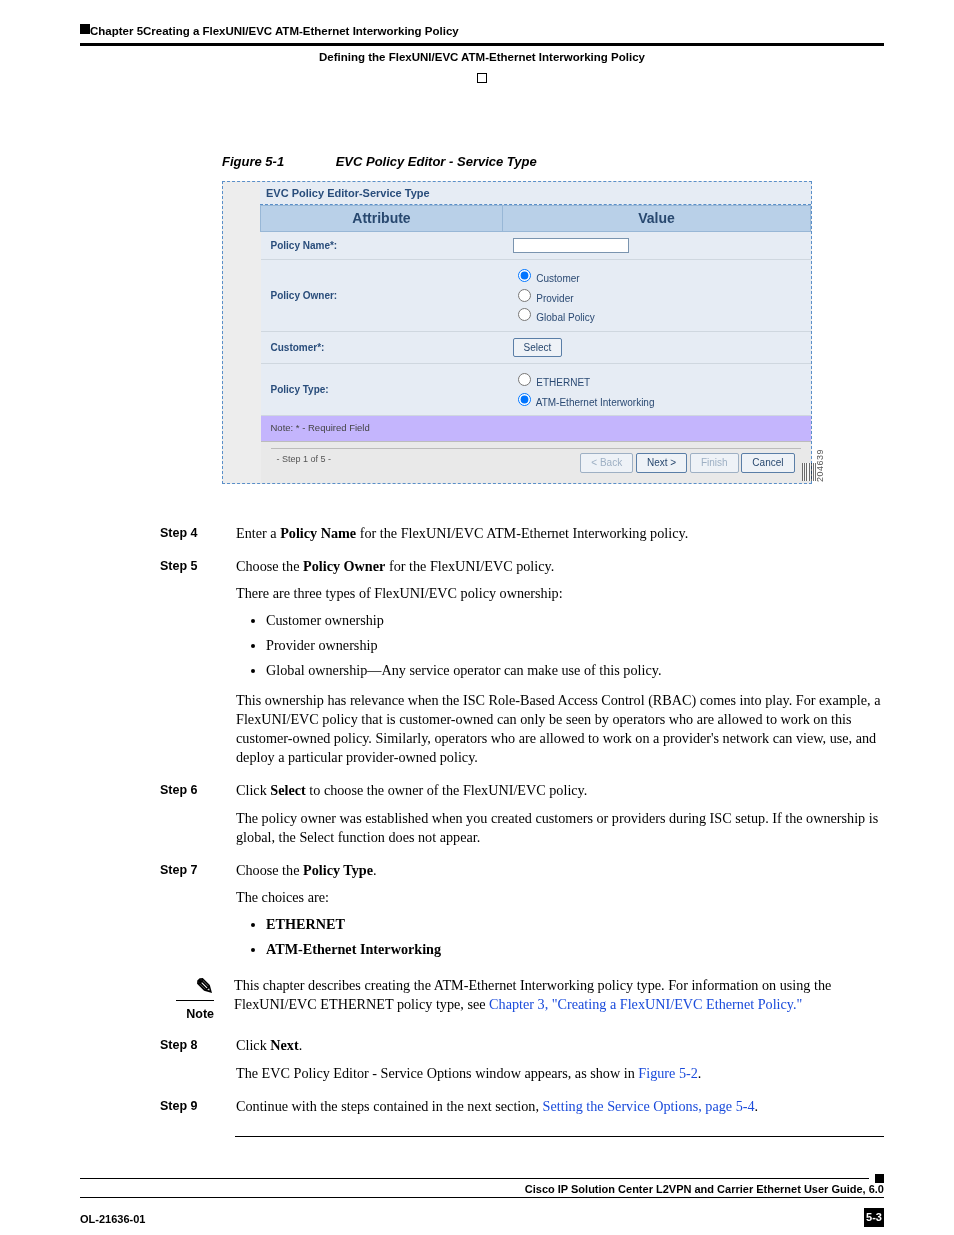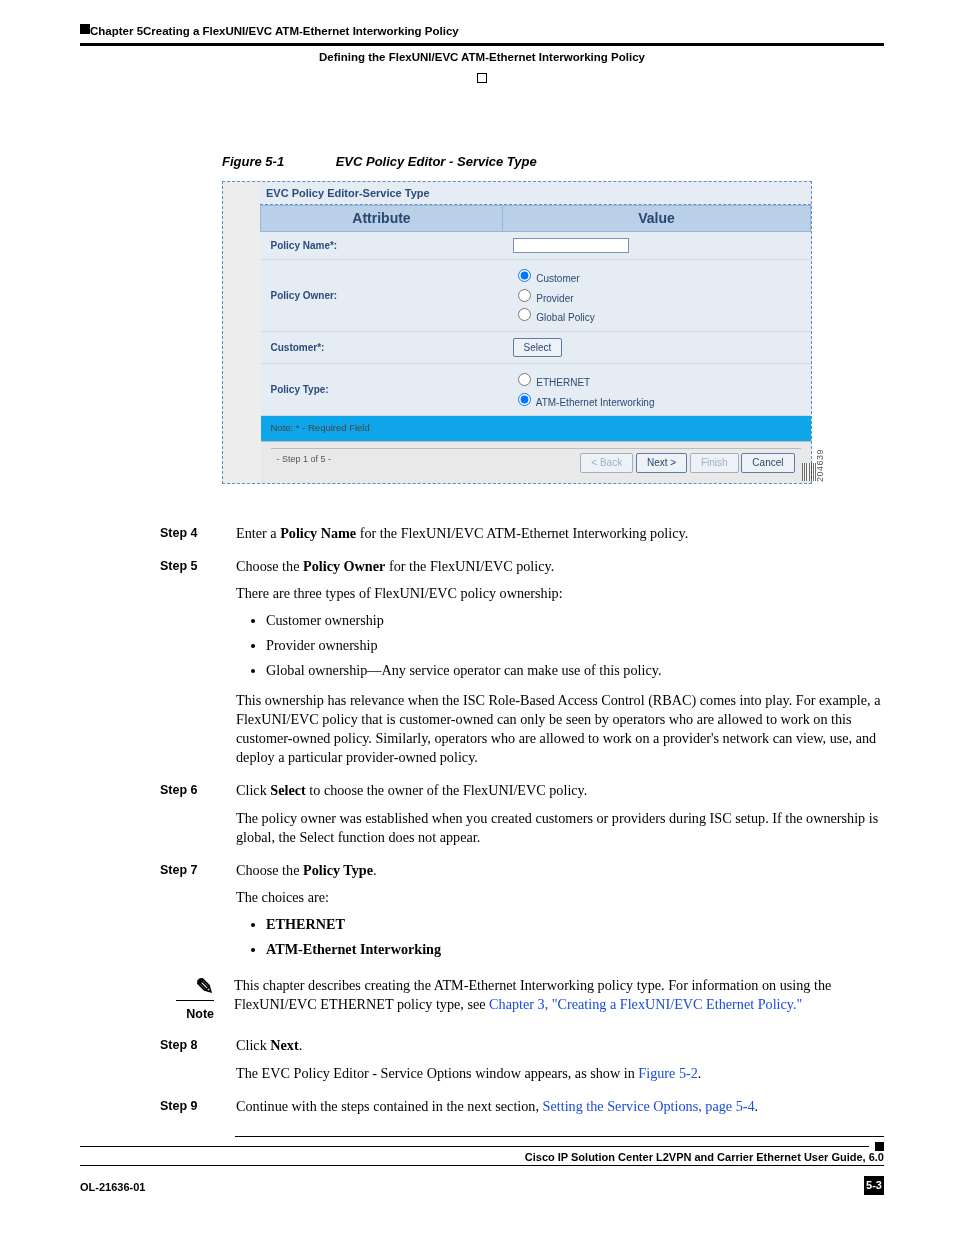--- a/index.html
+++ b/index.html
@@ -132,21 +132,21 @@
   .screenshot .sbtn {
     display:inline-block;
     border: 1px solid #5a7ea7;
     background: #eef2f7;
     color: #28486f;
     padding: 2px 10px;
     font-size: 10px;
     border-radius: 2px;
   }
   .screenshot .sbtn.disabled { color:#9eb0c4; border-color:#9eb0c4;}
-  .screenshot .note-row td { background:#0ea5e9; font-size:9.5px; color:#444; font-weight:normal;}
+  .screenshot .note-row td { background:#c4b5fd; font-size:9.5px; color:#444; font-weight:normal;}
   .screenshot .footer-row td { background:#e9e9e9; border-top: 1px solid #bcbcbc;}
   .screenshot .btnbar { text-align: right; padding: 4px 6px; background:#e9e9e9; border-top:1px solid #bbb;}
   .screenshot .stepinfo { float:left; color:#555; font-size:9px;}
   .side-id {
     position: absolute;
     right: -14px;
     bottom: 2px;
     font-family: Arial, Helvetica, sans-serif;
     font-size: 9px;
     color: #555;
@@ -228,21 +228,21 @@
 
   .section-rule {
     border: none;
     border-top: 1px solid #000;
     margin: 12px 0 0 155px;
   }
 
   
   .footer {
     position: absolute;
-    bottom: 40px;
+    bottom: 8px;
     left: 80px;
     right: 70px;
     font-family: Arial, Helvetica, sans-serif;
   }
   .footer-line {
     display:flex;
     align-items:center;
     gap: 6px;
   }
   .footer-line .hr-grow {

